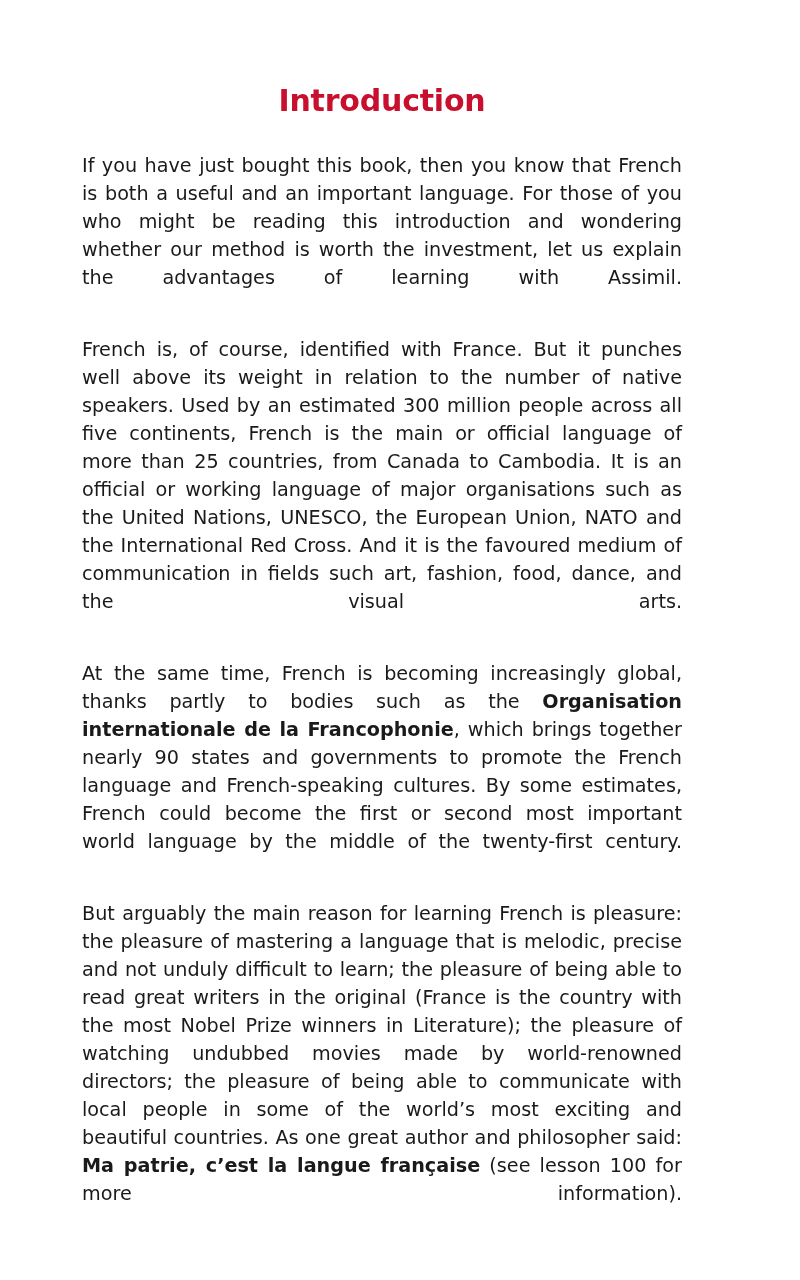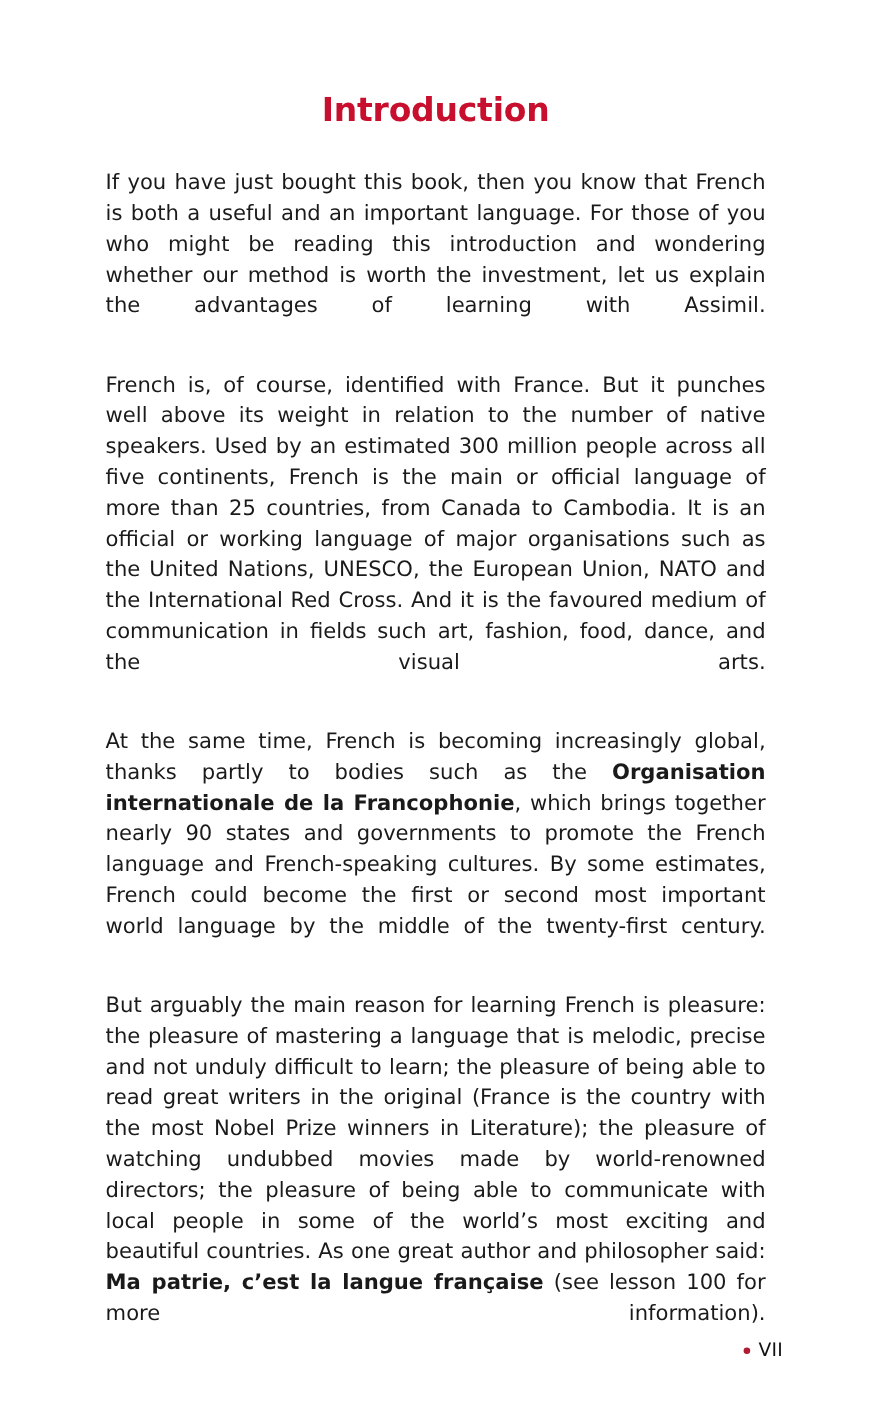--- a/index.html
+++ b/index.html
@@ -19,21 +19,21 @@
     position: relative;
     width: 800px;
     height: 1280px;
     box-sizing: border-box;
     background: #ffffff;
     overflow: hidden;
   }
 
   .content {
     position: absolute;
-    left: 80px;
+    left: 66px;
     top: 84px;
     width: 632px;
   }
 
   .page-heading {
     margin: 0 0 34px 0;
     text-align: center;
     font-family: "DejaVu Sans", sans-serif;
     font-weight: bold;
     font-size: 30px;
@@ -113,18 +113,14 @@
 
       <p>French is, of course, identified with France. But it punches well above its weight in relation to the number of native speakers. Used by an estimated 300 million people across all five continents, French is the main or official language of more than 25 countries, from Canada to Cambodia. It is an official or working language of major organisations such as the United Nations, UNESCO, the European Union, NATO and the International Red Cross. And it is the favoured medium of communication in fields such art, fashion, food, dance, and the visual arts.</p>
 
       <p><span>At the same time, French is becoming increasingly global, thanks partly to bodies such as the </span><b>Organisation internationale de la Francophonie</b><span>, which brings together nearly 90 states and governments to promote the French language and French-speaking cultures. By some estimates, French could become the first or second most important world language by the middle of the twenty-first century.</span></p>
 
       <p><span>But arguably the main reason for learning French is pleasure: the pleasure of mastering a language that is melodic, precise and not unduly difficult to learn; the pleasure of being able to read great writers in the original (France is the country with the most Nobel Prize winners in Literature); the pleasure of watching undubbed movies made by world-renowned directors; the pleasure of being able to communicate with local people in some of the world’s most exciting and beautiful countries. As one great author and philosopher said: </span><b>Ma patrie, c’est la langue française</b><span> (see lesson 100 for more information).</span></p>
 
     </div>
   </div>
 
-  <div class="page-footer">
-    <span class="footer-bullet"></span>
-    <span class="footer-folio">VII</span>
-  </div>
 
 </div>
 
 </body></html>

